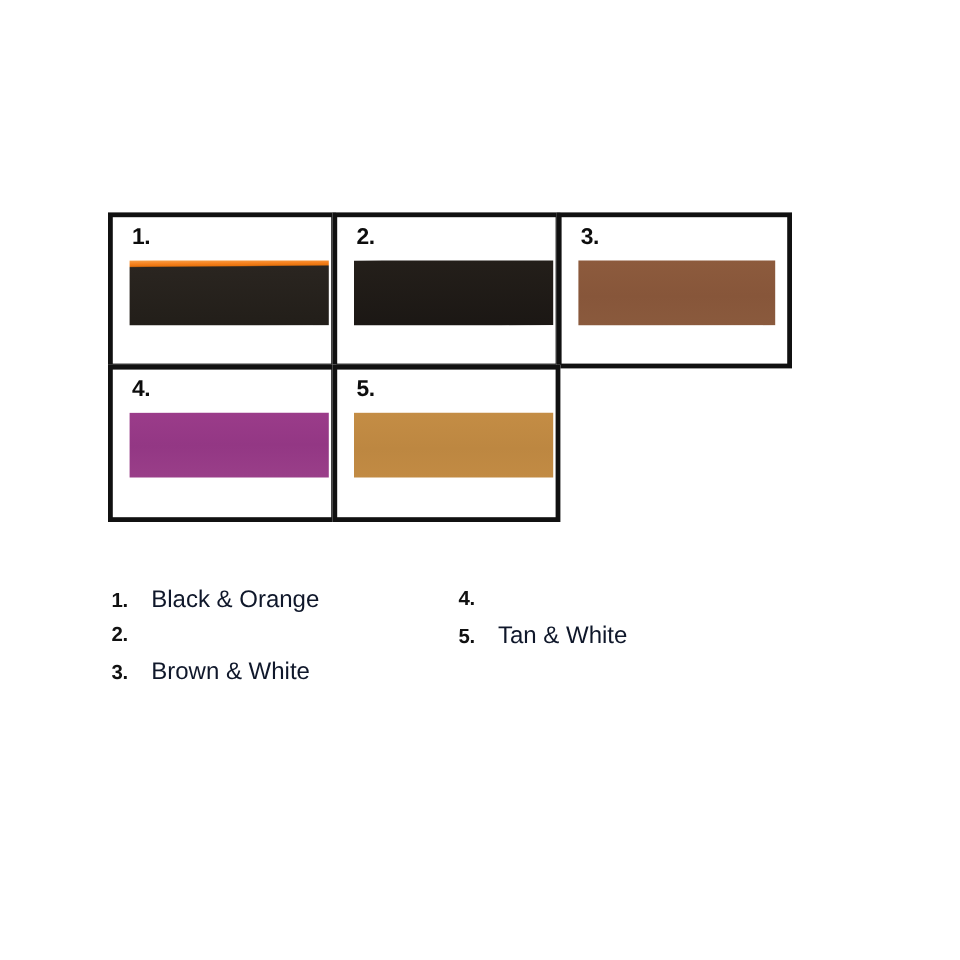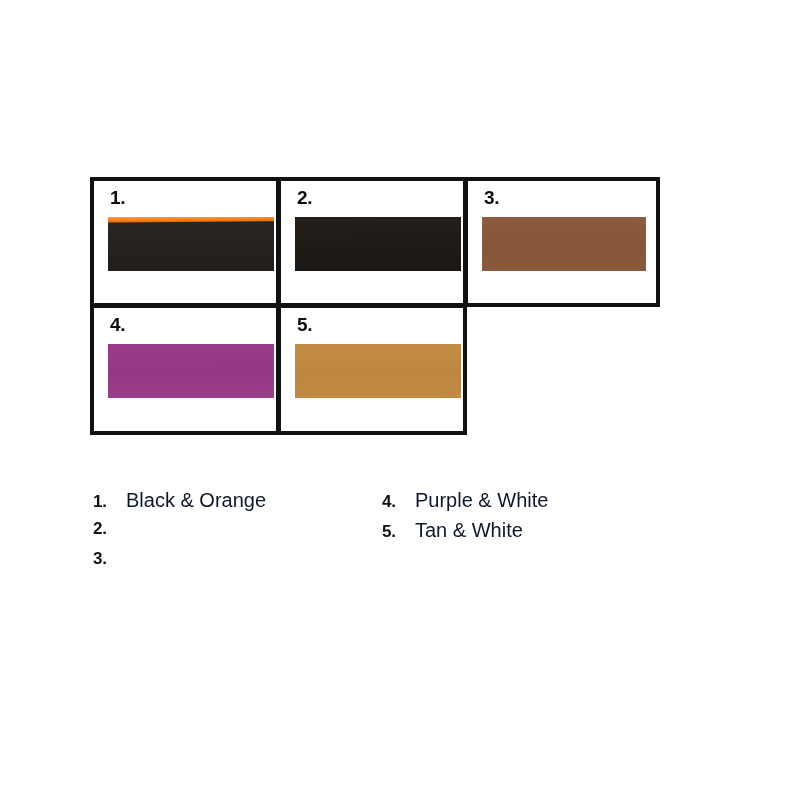--- a/index.html
+++ b/index.html
@@ -182,27 +182,27 @@
   <div class="legend-col legend-col-left">
     <div class="legend-row">
       <span class="legend-num">1.</span>
       <span class="legend-label">Black &amp; Orange</span>
     </div>
     <div class="legend-row">
       <span class="legend-num">2.</span>
     </div>
     <div class="legend-row">
       <span class="legend-num">3.</span>
+      <span class="legend-label">Brown &amp; White</span>
     </div>
   </div>
 
   <div class="legend-col legend-col-right">
     <div class="legend-row">
       <span class="legend-num">4.</span>
-      <span class="legend-label">Purple &amp; White</span>
     </div>
     <div class="legend-row">
       <span class="legend-num">5.</span>
       <span class="legend-label">Tan &amp; White</span>
     </div>
   </div>
 
 </div>
 
 </body></html>

